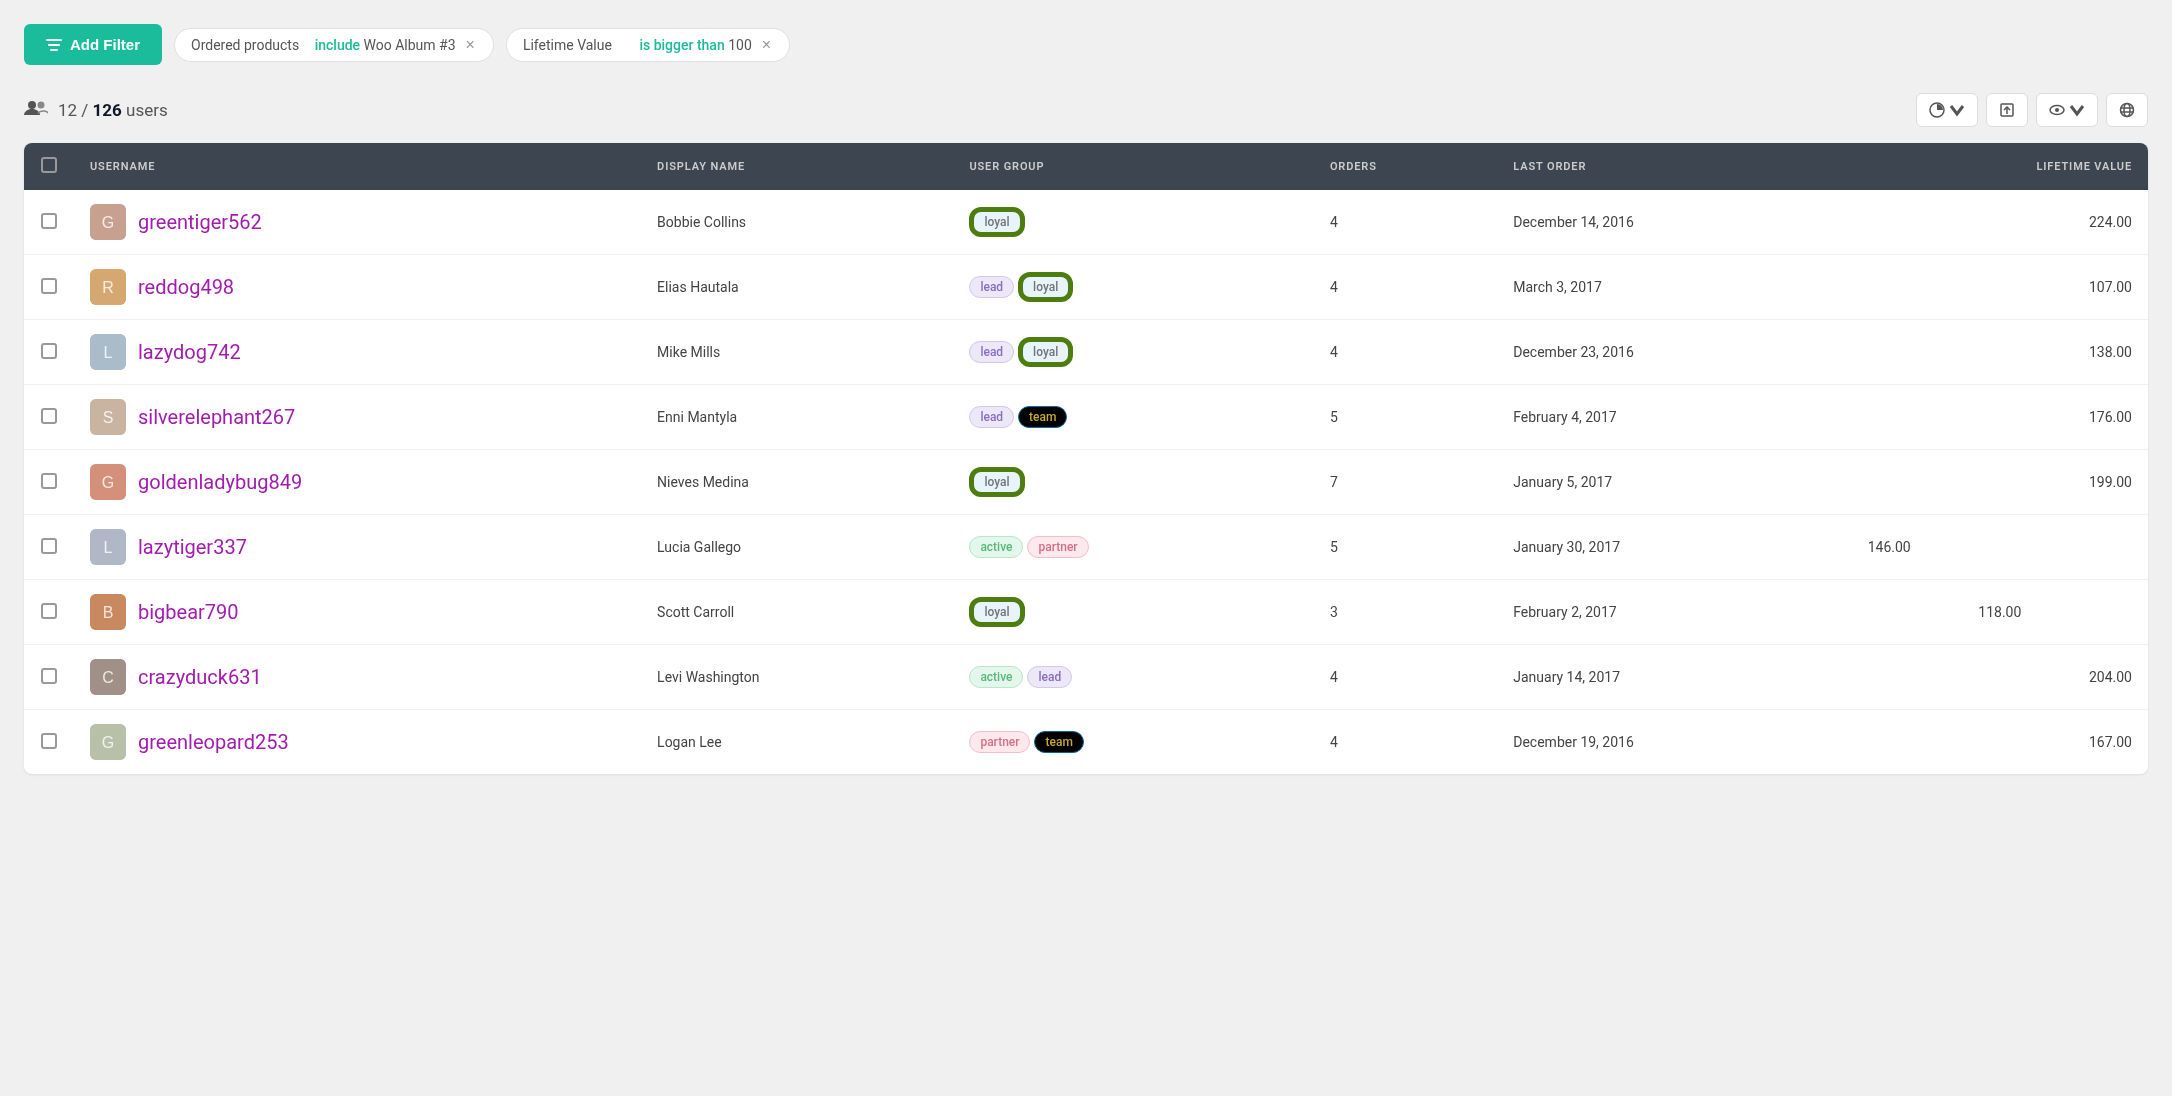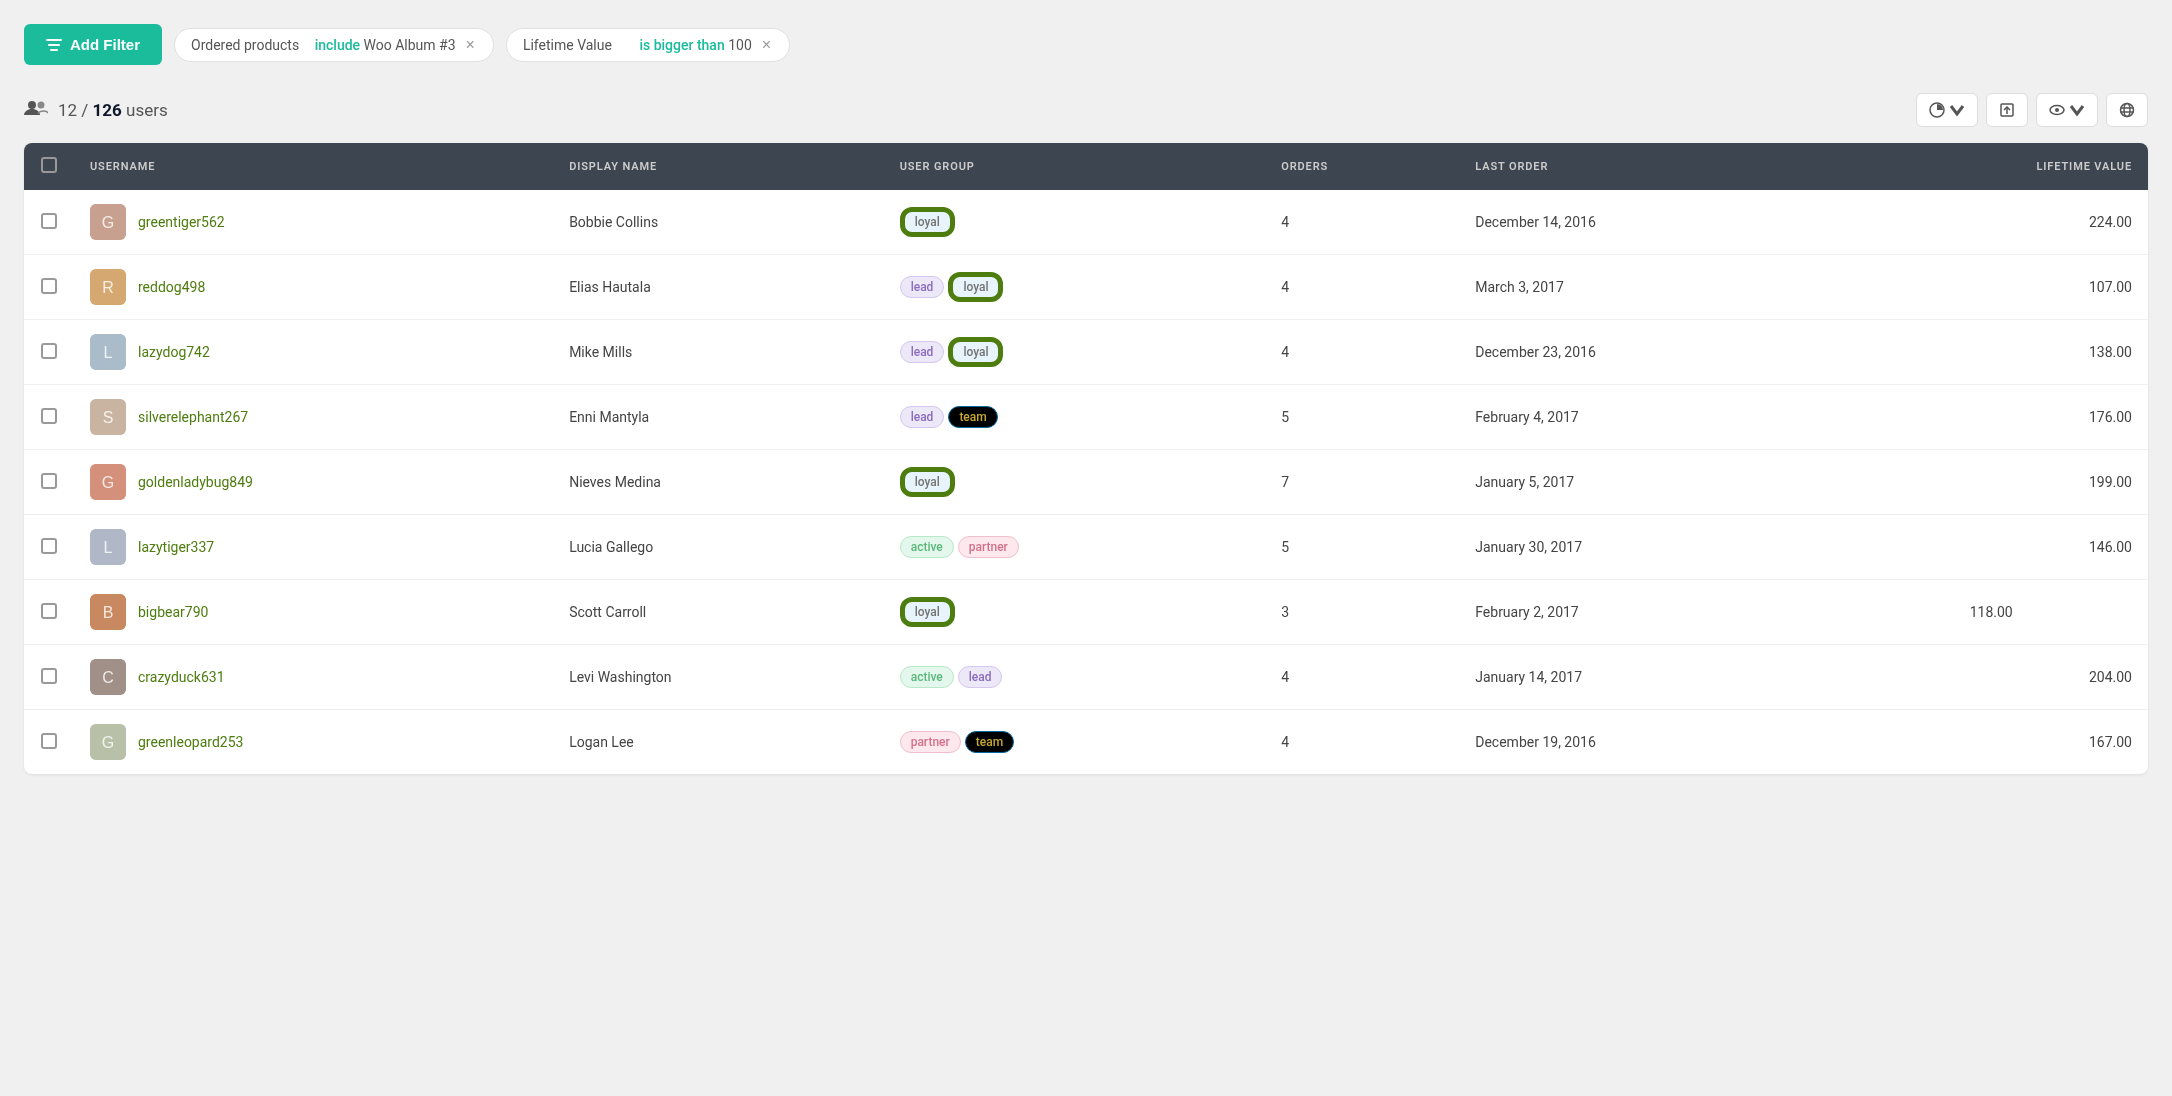--- a/index.html
+++ b/index.html
@@ -157,22 +157,22 @@
       overflow: hidden;
       flex-shrink: 0;
       background: #ddd;
       display: flex;
       align-items: center;
       justify-content: center;
       font-size: 14px;
       color: #888;
     }
     .username {
-      font-size: 14px;
-      color: #4d7c0f;
+      font-size: 20px;
+      color: #a21caf;
     }
     .tag {
       display: inline-block;
       padding: 3px 10px;
       border-radius: 12px;
       font-size: 12px;
       font-weight: 500;
       margin-right: 4px;
     }
     .tag-loyal { background: #e8f4fc; color: #737373; border: 5px solid #4d7c0f; }
@@ -399,21 +399,21 @@
           <text x="18" y="24" text-anchor="middle" font-size="16" fill="rgba(255,255,255,0.8)" font-family="sans-serif">L</text>
         </svg>
       </div>
       <span class="username">lazytiger337</span>
     </div>
   </td>
           <td>Lucia Gallego</td>
           <td><span class="tag tag-active">active</span><span class="tag tag-partner">partner</span></td>
           <td>5</td>
           <td>January 30, 2017</td>
-          <td style="text-align: right;">146.00</td>
+          <td style="text-align: left;">146.00</td>
         </tr>
         <tr>
           <td style="text-align: center;"><span class="checkbox"></span></td>
           <td>
     <div class="user-cell">
       <div class="avatar" style="background:#c88860;">
         <svg width="36" height="36" viewBox="0 0 36 36" xmlns="http://www.w3.org/2000/svg">
           <rect width="36" height="36" rx="6" fill="#c88860"></rect>
           <text x="18" y="24" text-anchor="middle" font-size="16" fill="rgba(255,255,255,0.8)" font-family="sans-serif">B</text>
         </svg>

